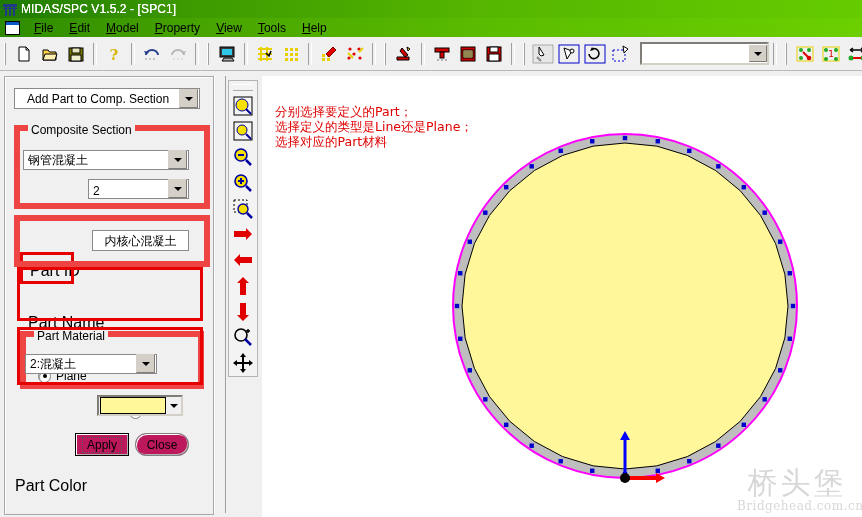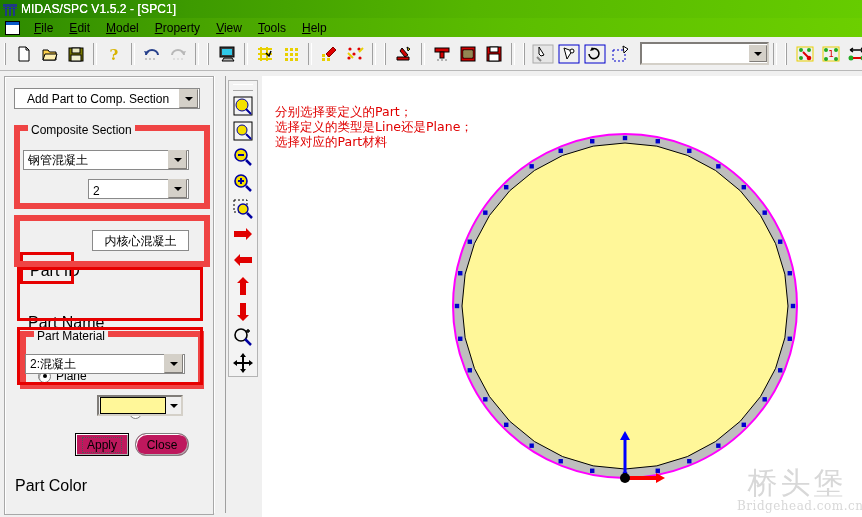--- a/index.html
+++ b/index.html
@@ -433,21 +433,21 @@
     </div>
     <div class="radio" style="left:124px;top:292px;margin-top:36px;">
       <span class="dot"></span>
       <span>Line</span>
     </div>
     <div class="redbox" style="left:12px;top:190px;width:180px;height:48px;"></div>
 
     <div class="group" style="left:15px;top:254px;width:172px;height:46px;">
       <div class="legend">Part Material</div>
     </div>
-    <div class="fld" style="position:absolute;left:20px;top:277px;width:160px;height:20px;">
+    <div class="fld" style="position:absolute;left:20px;top:277px;width:132px;height:20px;">
       <div class="cbtxt">2:混凝土</div>
       <div class="dd-btn">
           <i></i>
         </div>
     </div>
     <div class="redbox" style="left:12px;top:250px;width:180px;height:52px;"></div>
 
     <div class="lbl" style="left:10px;top:400px;">Part Color</div>
     <div class="swatch" style="left:92px;top:318px;width:86px;height:21px;">
       <div class="chip" id="colorchip" style="background: rgb(255, 247, 153);"></div>

